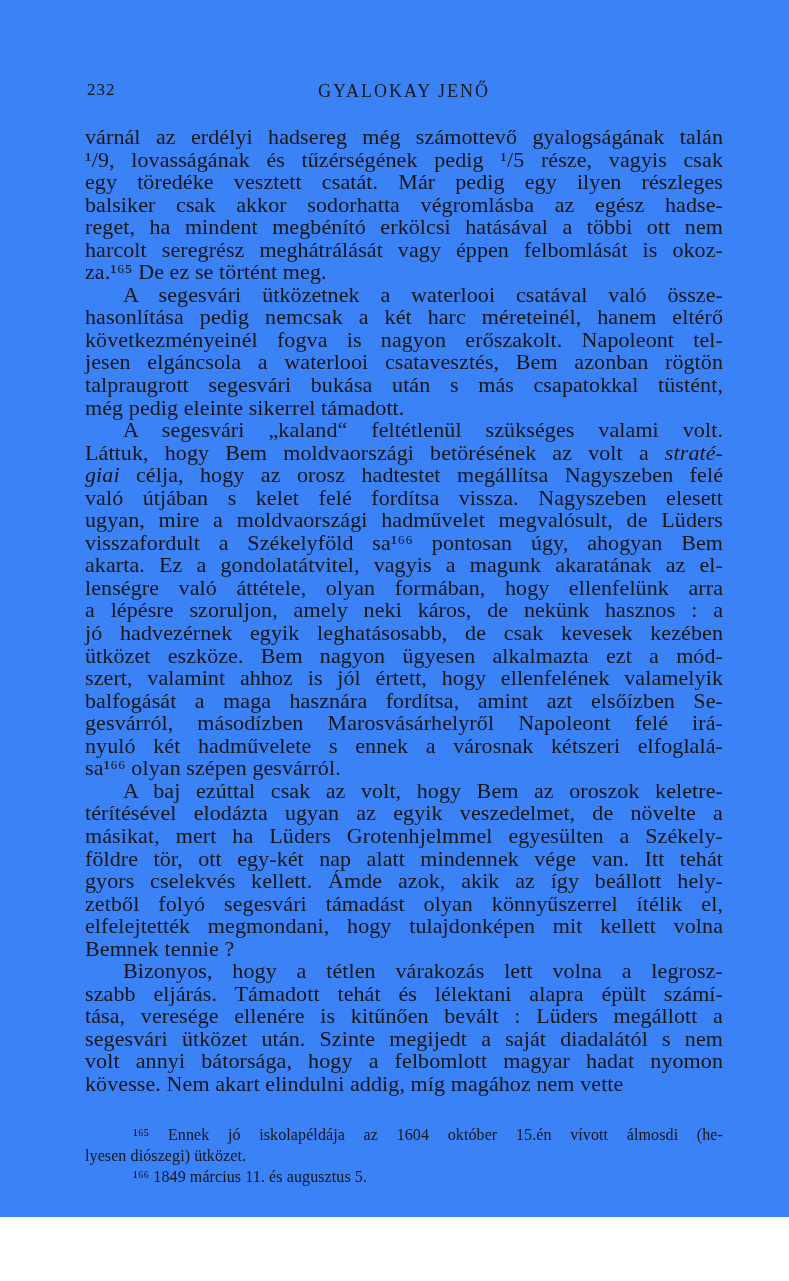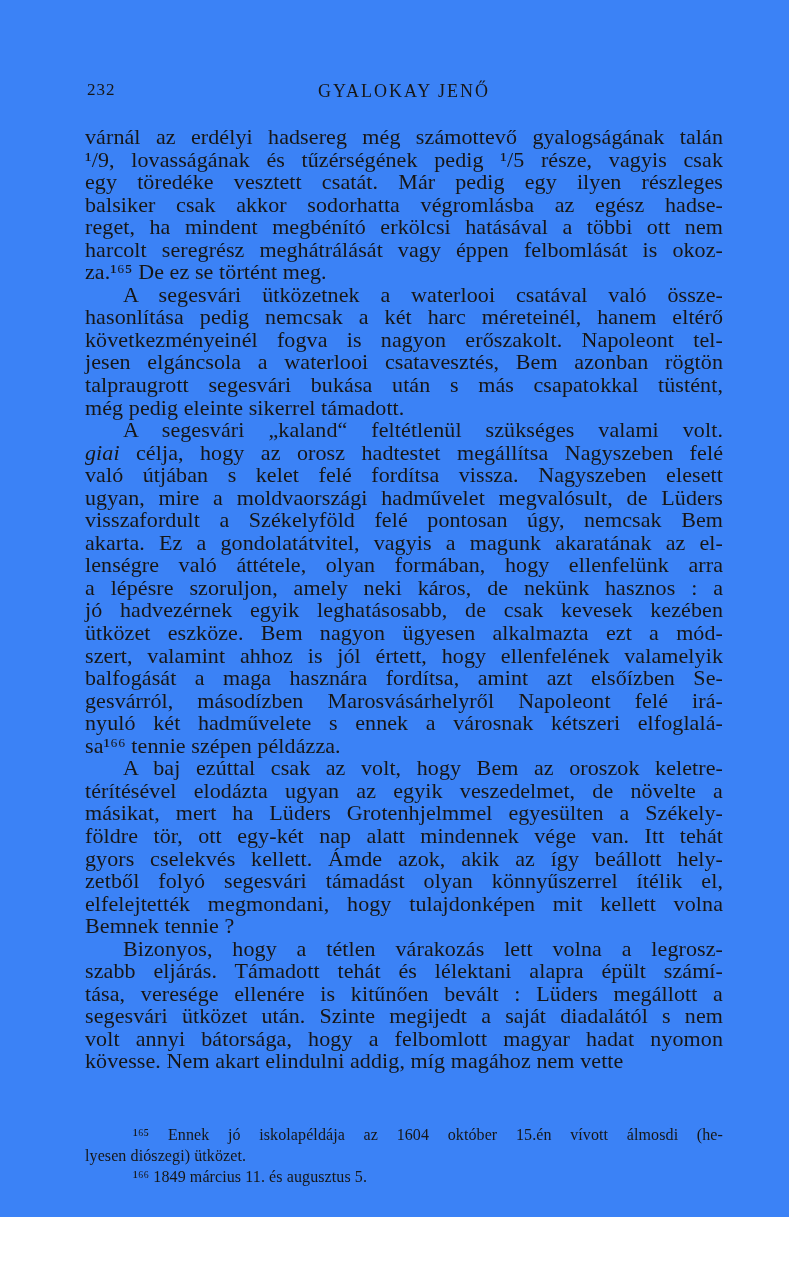--- a/index.html
+++ b/index.html
@@ -67,34 +67,35 @@
       <div class="line">reget, ha mindent megbénító erkölcsi hatásával a többi ott nem</div>
       <div class="line">harcolt seregrész meghátrálását vagy éppen felbomlását is okoz-</div>
       <div class="line last">za.¹⁶⁵ De ez se történt meg.</div>
       <div class="line indent">A segesvári ütközetnek a waterlooi csatával való össze-</div>
       <div class="line">hasonlítása pedig nemcsak a két harc méreteinél, hanem eltérő</div>
       <div class="line">következményeinél fogva is nagyon erőszakolt. Napoleont tel-</div>
       <div class="line">jesen elgáncsola a waterlooi csatavesztés, Bem azonban rögtön</div>
       <div class="line">talpraugrott segesvári bukása után s más csapatokkal tüstént,</div>
       <div class="line last">még pedig eleinte sikerrel támadott.</div>
       <div class="line indent">A segesvári „kaland“ feltétlenül szükséges valami volt.</div>
+      <div class="line">Láttuk, hogy Bem moldvaországi betörésének az volt a <i>straté-</i></div>
       <div class="line"><i>giai</i> célja, hogy az orosz hadtestet megállítsa Nagyszeben felé</div>
       <div class="line">való útjában s kelet felé fordítsa vissza. Nagyszeben elesett</div>
       <div class="line">ugyan, mire a moldvaországi hadművelet megvalósult, de Lüders</div>
-      <div class="line">visszafordult a Székelyföld felé pontosan úgy, nemcsak Bem</div>
+      <div class="line">visszafordult a Székelyföld sa¹⁶⁶ pontosan úgy, ahogyan Bem</div>
       <div class="line">akarta. Ez a gondolatátvitel, vagyis a magunk akaratának az el-</div>
       <div class="line">lenségre való áttétele, olyan formában, hogy ellenfelünk arra</div>
       <div class="line">a lépésre szoruljon, amely neki káros, de nekünk hasznos : a</div>
       <div class="line">jó hadvezérnek egyik leghatásosabb, de csak kevesek kezében</div>
       <div class="line">ütközet eszköze. Bem nagyon ügyesen alkalmazta ezt a mód-</div>
       <div class="line">szert, valamint ahhoz is jól értett, hogy ellenfelének valamelyik</div>
       <div class="line">balfogását a maga hasznára fordítsa, amint azt elsőízben Se-</div>
       <div class="line">gesvárról, másodízben Marosvásárhelyről Napoleont felé irá-</div>
       <div class="line">nyuló két hadművelete s ennek a városnak kétszeri elfoglalá-</div>
-      <div class="line last">sa¹⁶⁶ tennie szépen példázza.</div>
+      <div class="line last">sa¹⁶⁶ olyan szépen gesvárról.</div>
       <div class="line indent">A baj ezúttal csak az volt, hogy Bem az oroszok keletre-</div>
       <div class="line">térítésével elodázta ugyan az egyik veszedelmet, de növelte a</div>
       <div class="line">másikat, mert ha Lüders Grotenhjelmmel egyesülten a Székely-</div>
       <div class="line">földre tör, ott egy-két nap alatt mindennek vége van. Itt tehát</div>
       <div class="line">gyors cselekvés kellett. Ámde azok, akik az így beállott hely-</div>
       <div class="line">zetből folyó segesvári támadást olyan könnyűszerrel ítélik el,</div>
       <div class="line">elfelejtették megmondani, hogy tulajdonképen mit kellett volna</div>
       <div class="line last">Bemnek tennie ?</div>
       <div class="line indent">Bizonyos, hogy a tétlen várakozás lett volna a legrosz-</div>
       <div class="line">szabb eljárás. Támadott tehát és lélektani alapra épült számí-</div>

